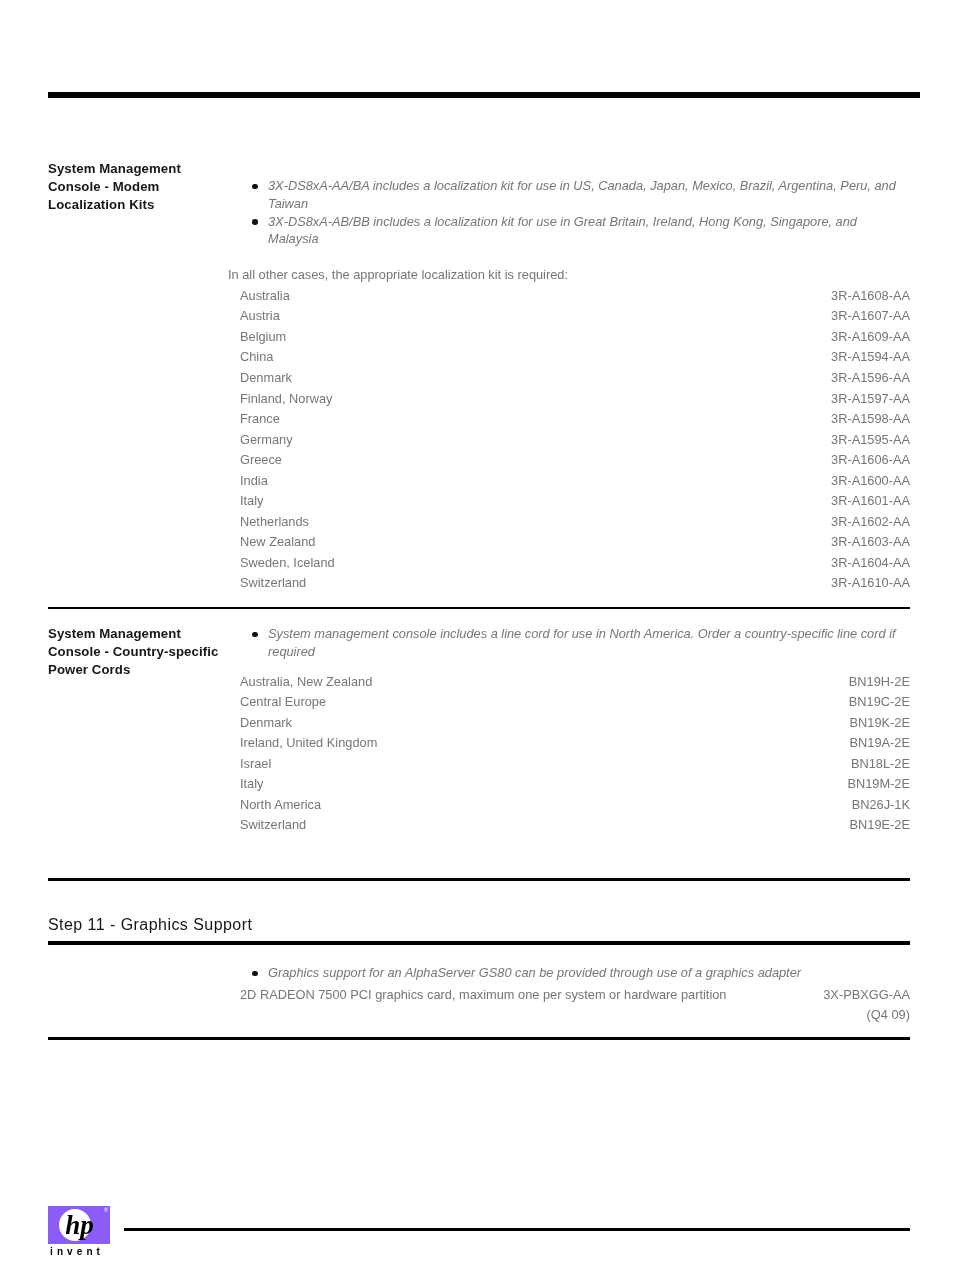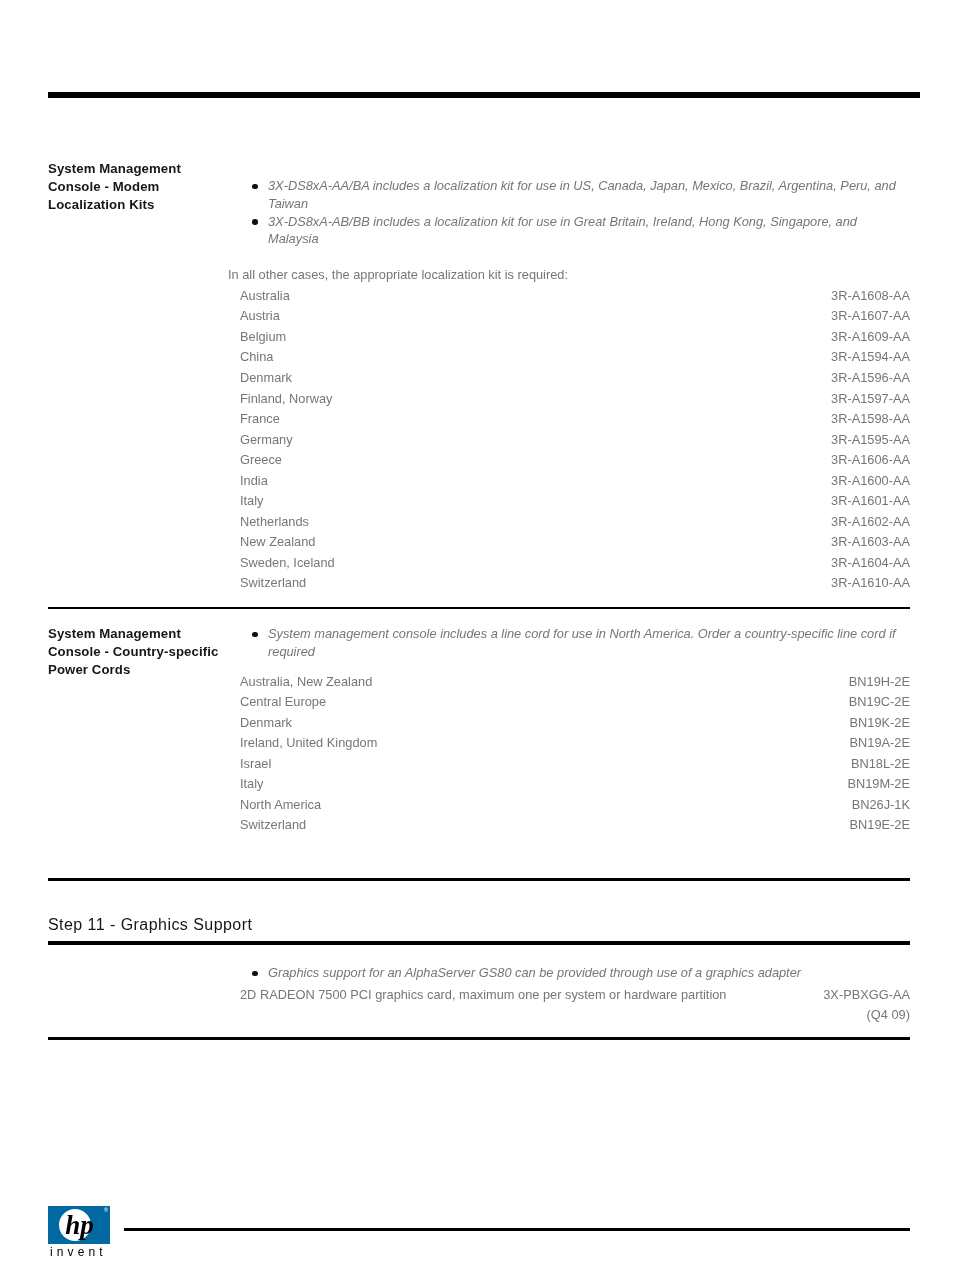--- a/index.html
+++ b/index.html
@@ -133,21 +133,21 @@
   .logo-wrap {
     position: absolute;
     left: 48px;
     top: 1206px;
     width: 66px;
   }
   .logo-box {
     position: relative;
     width: 62px;
     height: 38px;
-    background: #0369a1;
+    background: #8b5cf6;
   }
   .logo-circle {
     position: absolute;
     left: 11px;
     top: 3px;
     width: 32px;
     height: 32px;
     border-radius: 50%;
     background: #ffffff;
   }
@@ -170,25 +170,25 @@
     position: absolute;
     right: 2px;
     top: 1px;
     font-size: 5.5px;
     line-height: 6px;
     color: #ffffff;
   }
   .logo-invent {
     width: 62px;
     margin-top: 3px;
-    font-size: 12px;
+    font-size: 10px;
     line-height: 10px;
     letter-spacing: 4.1px;
     color: #000000;
-    font-weight: normal;
+    font-weight: bold;
     text-indent: 2px;
   }
 </style>
 </head>
 <body>
 
 <div class="page">
 
   <div class="rule rule-top"></div>
 

